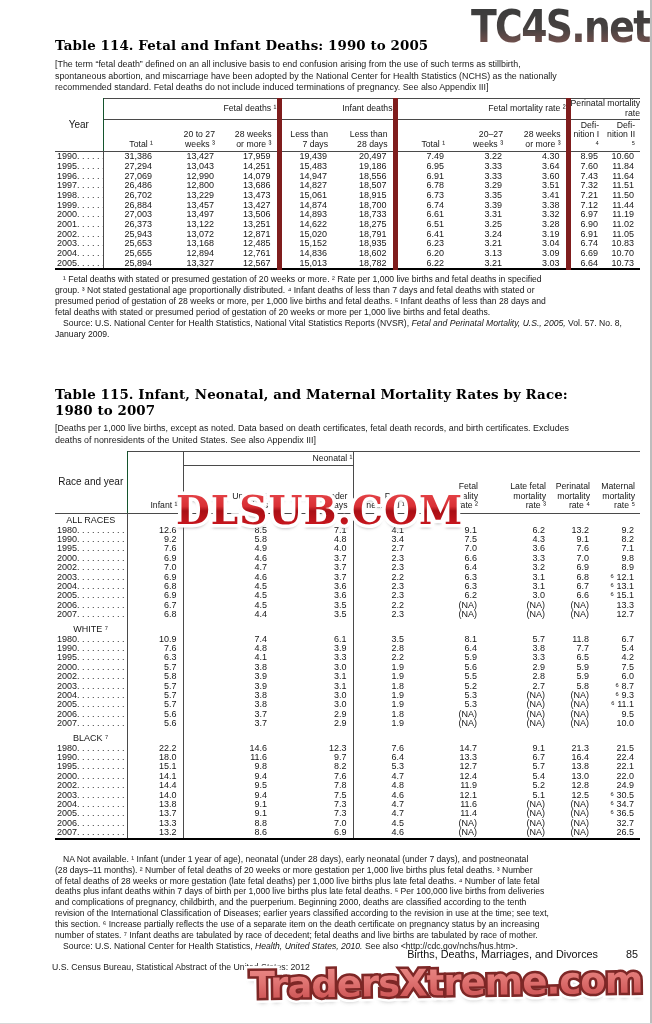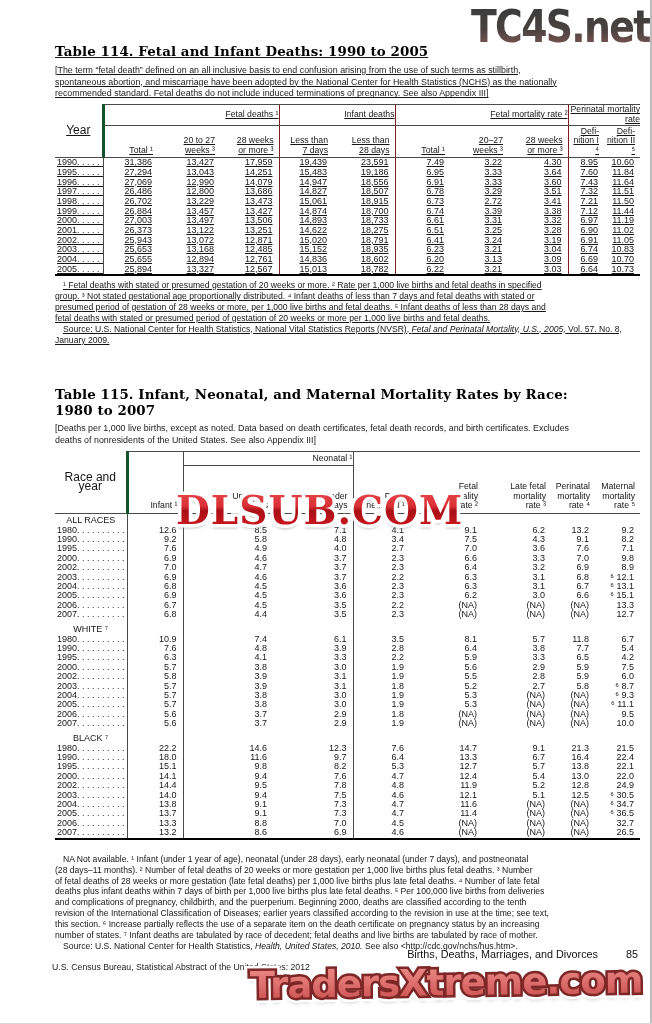--- a/index.html
+++ b/index.html
@@ -12,23 +12,23 @@
   .t-note{font-size:8.9px;line-height:11.9px;white-space:pre-line;margin-top:5px;color:#1a1a1a;}
   table{border-collapse:collapse;table-layout:fixed;width:585px;margin-top:4px;
         border-bottom:2px solid #000;}
   th,td{padding:0;font-weight:normal;overflow:hidden;}
   th{font-size:8.7px;line-height:9.6px;}
   td{font-size:9px;line-height:9.4px;white-space:nowrap;}
   .grp{text-align:right;vertical-align:middle;border-top:1px solid #4a4a4a;border-bottom:1px solid #4a4a4a;}
   .sub{text-align:right;vertical-align:bottom;white-space:pre-line;padding:1px 5px 2px 0;
        border-bottom:1px solid #4a4a4a;}
   .subtop{border-top:1px solid #4a4a4a;}
-  .corner{text-align:center;vertical-align:middle;border-right:3px solid #14532d;
-          border-bottom:1px solid #4a4a4a;font-size:12px;}
-  .bl{border-left:1px solid #7f1d1d;margin-left:6px;}
+  .corner{text-align:center;vertical-align:middle;border-right:1px solid #14532d;
+          border-bottom:1px solid #4a4a4a;font-size:10px;}
+  .bl{border-left:5px solid #7f1d1d;margin-left:6px;}
   .br{border-right:1px solid #4a4a4a;}
   .bb{border-bottom:1px solid #4a4a4a;padding-left:25px;}
   .lbl{text-align:left;padding-left:2px;border-right:1px solid #4a4a4a;}
   .val{text-align:right;padding-right:6px;}
   .t114 thead tr:first-child{height:13px;}
   .t114 thead tr:last-child{height:24px;}
   .t114 tbody tr{height:9.7px;}
   .t115 thead tr:first-child{height:14px;}
   .t115 thead tr:last-child{height:48px;}
   .t115 tbody tr{height:9.2px;}
@@ -60,21 +60,21 @@
   .wm-bot .l3{background:linear-gradient(180deg,#eb8d8a 0%,#e07472 45%,#d25c5c 75%,#cf5554 100%);
               -webkit-background-clip:text;background-clip:text;color:transparent;}
   .edge-r{position:absolute;right:0;top:0;width:2px;height:1024px;background:#bdbdbd;}
   .edge-b{position:absolute;left:0;bottom:0;width:652px;height:1px;background:#d8d8d8;}
 </style>
 </head>
 <body>
 
 <div class="page">
 
-  <div class="blk" style="top:44px;text-decoration:underline;">
+  <div class="blk" style="top:38px;">
     <div class="t-title">Table 114. Fetal and Infant Deaths: 1990 to 2005</div>
     <div class="t-note">[The term “fetal death” defined on an all inclusive basis to end confusion arising from the use of such terms as stillbirth,
 spontaneous abortion, and miscarriage have been adopted by the National Center for Health Statistics (NCHS) as the nationally
 recommended standard. Fetal deaths do not include induced terminations of pregnancy. See also Appendix III]</div>
     <table class="t114">
         <colgroup>
           <col style="width: 48px;">
           <col style="width: 55px;">
           <col style="width: 62px;">
           <col style="width: 59px;">
@@ -115,21 +115,21 @@
 nition II ⁵</th>
           </tr>
         </thead>
         <tbody>
           <tr>
             <td class="lbl">1990. . . . . .</td>
             <td class="val">31,386</td>
             <td class="val">13,427</td>
             <td class="val">17,959</td>
             <td class="val bl">19,439</td>
-            <td class="val">23,591</td>
+            <td class="val">20,497</td>
             <td class="val bl">7.49</td>
             <td class="val">3.22</td>
             <td class="val">4.30</td>
             <td class="val bl">8.95</td>
             <td class="val">10.60</td>
           </tr>
           <tr>
             <td class="lbl">1995. . . . . .</td>
             <td class="val">27,294</td>
             <td class="val">13,043</td>
@@ -169,21 +169,21 @@
             <td class="val">11.51</td>
           </tr>
           <tr>
             <td class="lbl">1998. . . . . .</td>
             <td class="val">26,702</td>
             <td class="val">13,229</td>
             <td class="val">13,473</td>
             <td class="val bl">15,061</td>
             <td class="val">18,915</td>
             <td class="val bl">6.73</td>
-            <td class="val">2.72</td>
+            <td class="val">3.35</td>
             <td class="val">3.41</td>
             <td class="val bl">7.21</td>
             <td class="val">11.50</td>
           </tr>
           <tr>
             <td class="lbl">1999. . . . . .</td>
             <td class="val">26,884</td>
             <td class="val">13,457</td>
             <td class="val">13,427</td>
             <td class="val bl">14,874</td>

